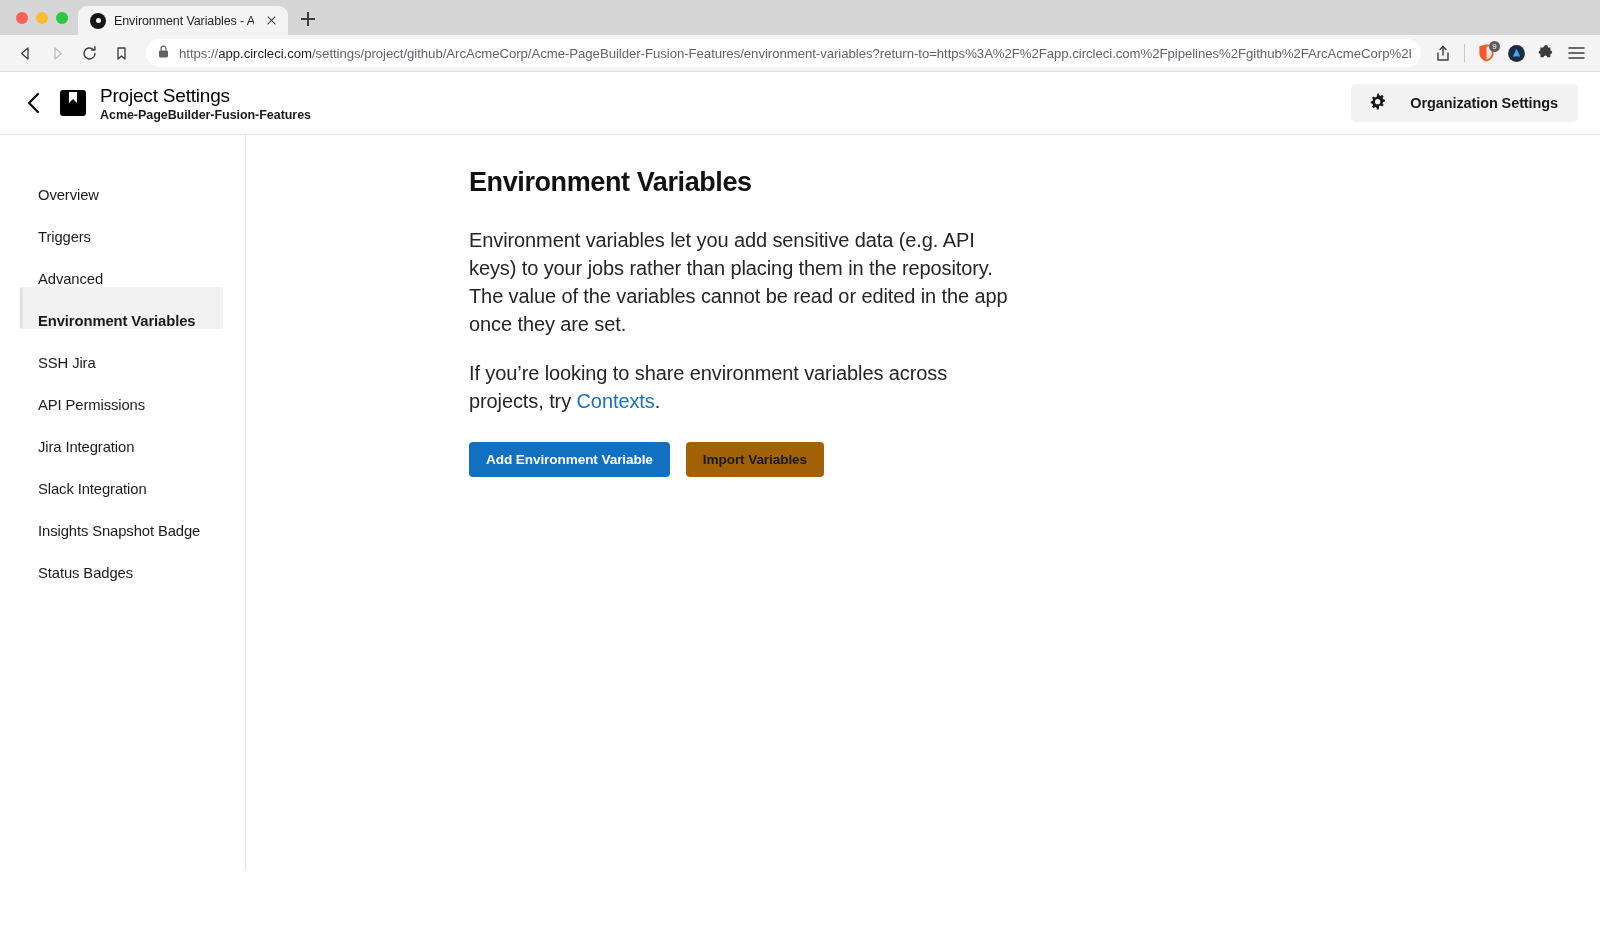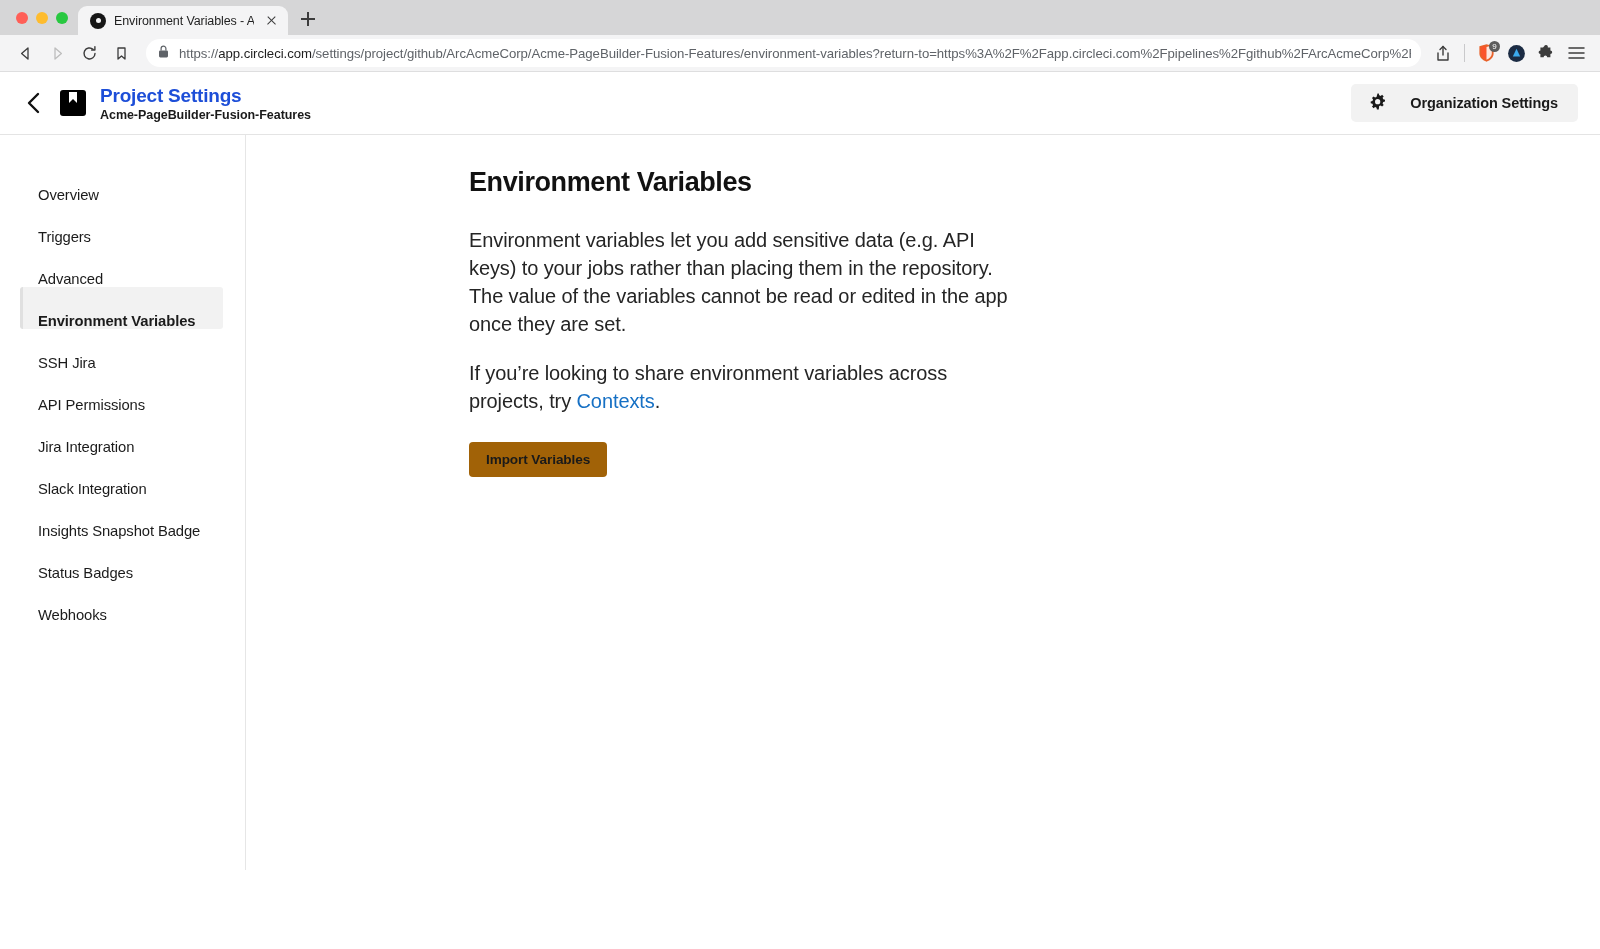--- a/index.html
+++ b/index.html
@@ -217,22 +217,22 @@
     position: absolute;
     left: 9px; top: 2px;
     width: 8px; height: 11px;
     background: #fff;
     clip-path: polygon(0 0, 100% 0, 100% 100%, 50% 64%, 0 100%);
   }
 
   .titleblock { display: flex; flex-direction: column; gap: 1px; }
   .app-title {
     font-size: 19px;
-    font-weight: bold;
-    color: #1d4ed8;
+    font-weight: normal;
+    color: #000000;
     letter-spacing: -0.2px;
   }
   .app-sub {
     font-size: 12.5px;
     font-weight: bold;
     color: #1a1a1a;
     letter-spacing: -0.05px;
   }
 
   .org-btn {
@@ -479,32 +479,30 @@
           </div>
         <div class="nav-item">
             <span>Slack Integration</span>
           </div>
         <div class="nav-item">
             <span>Insights Snapshot Badge</span>
           </div>
         <div class="nav-item">
             <span>Status Badges</span>
           </div>
-        <div class="nav-item">
-            <span>Webhooks</span>
-          </div>
       </nav>
 
       <main class="main">
         <h1 class="h1">Environment Variables</h1>
 
         <p class="para">Environment variables let you add sensitive data (e.g. API keys) to your jobs rather than placing them in the repository. The value of the variables cannot be read or edited in the app once they are set.</p>
 
         <p class="para second"><span>If you’re looking to share environment variables across projects, try </span><a href="#">Contexts</a><span>.</span></p>
 
         <div class="btn-row">
+          <button class="btn btn-primary">Add Environment Variable</button>
           <button class="btn btn-secondary">Import Variables</button>
         </div>
       </main>
 
     </div>
   </div>
 </div>
 
 </body></html>

